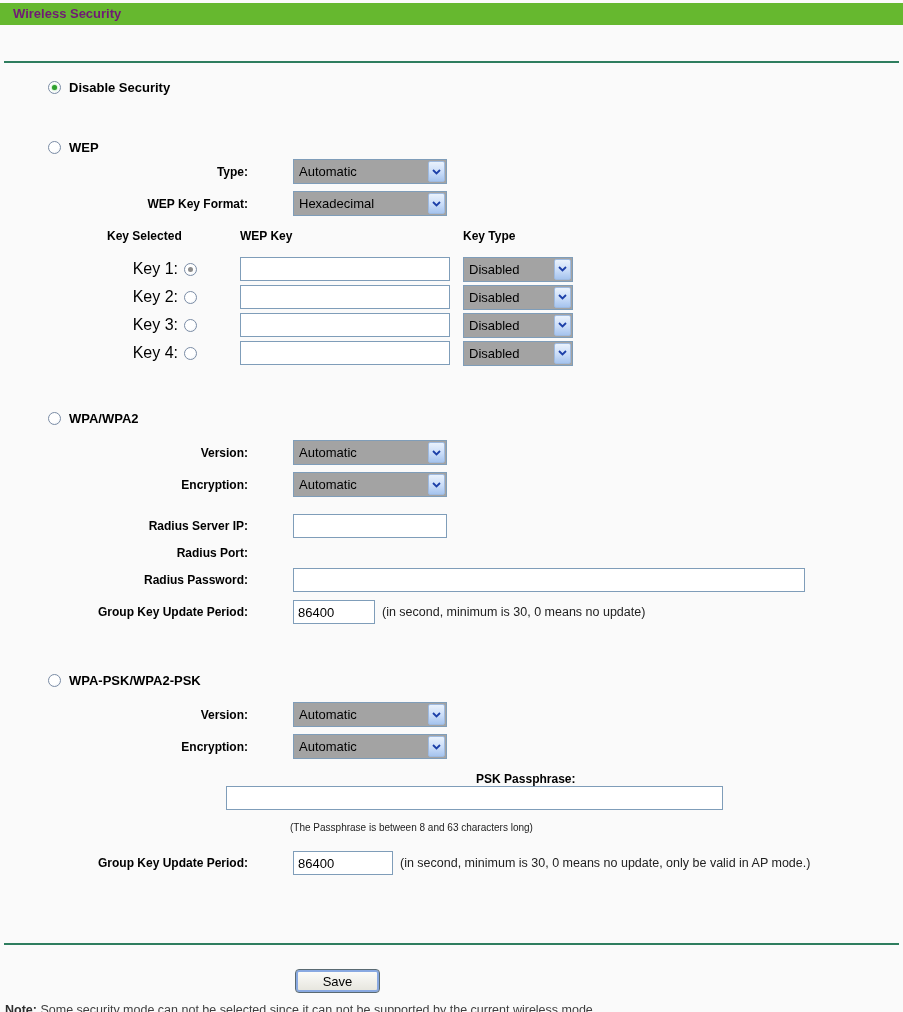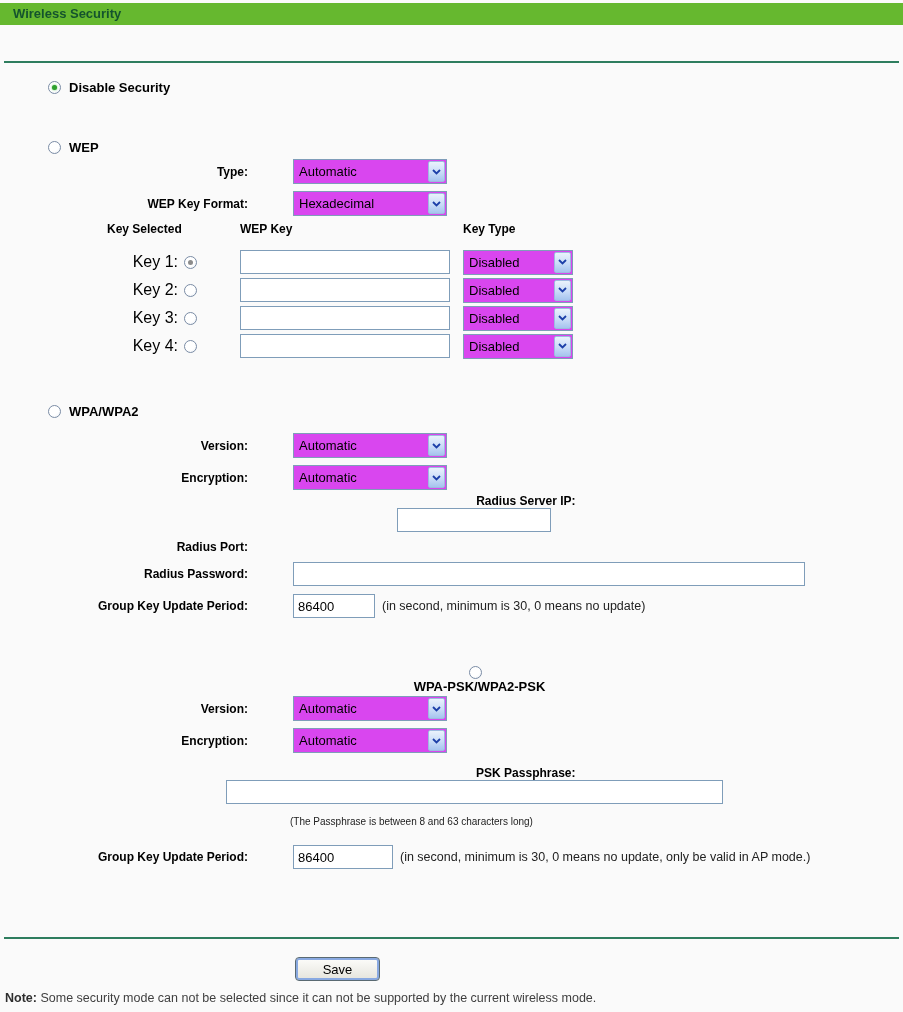--- a/index.html
+++ b/index.html
@@ -6,21 +6,21 @@
   body {
     width:903px; height:1012px;
     background:#FAFAFA;
     font-family:"Liberation Sans", sans-serif;
     color:#000;
     overflow:hidden;
   }
   .title-bar {
     margin-top:3px; height:22px;
     background:#66B82F;
-    color:#14532d; font-weight:bold; font-size:13px; line-height:22px;
+    color:#701a75; font-weight:bold; font-size:13px; line-height:22px;
     padding-left:13px;
   }
   .rule { height:0; border-top:2px solid #2E7D5E; margin-left:4px; margin-right:4px; }
   #top-rule { margin-top:36px; }
   #bottom-rule { margin-top:68px; }
 
   
   .option-row { display:flex; align-items:center; margin-left:48px; height:16px; }
   .option-label { margin-left:8px; font-weight:bold; font-size:13px; }
   .radio {
@@ -44,35 +44,35 @@
   .form-label { width:248px; text-align:right; font-weight:bold; font-size:12px; flex:none; }
   .form-field { margin-left:45px; display:flex; align-items:center; }
 
   #row-disable { margin-top:16px;text-align:center; }
   #row-wep { margin-top:44px; }
   #row-wep-type { margin-top:4px; }
   #row-wep-format { margin-top:7px; }
   #row-wpa { margin-top:45px; }
   #row-wpa-version { margin-top:14px; }
   #row-wpa-encryption { margin-top:7px; }
-  #row-radius-ip { margin-top:4px;flex-direction:column; }
+  #row-radius-ip { margin-top:17px; }
   #row-radius-port { margin-top:8px; }
   #row-radius-password { margin-top:8px; }
   #row-wpa-gk { margin-top:8px; }
-  #row-psk { margin-top:48px;flex-direction:column; }
+  #row-psk { margin-top:48px; }
   #row-psk-version { margin-top:14px; }
   #row-psk-encryption { margin-top:7px; }
   #row-psk-pass { margin-top:13px;flex-direction:column; }
   #row-psk-note { margin-top:10px; margin-left:290px; font-size:10px; color:#222; line-height:15px; }
   #row-psk-gk { margin-top:16px; }
 
   
   .xp-select {
     position:relative; height:25px; box-sizing:border-box;
-    border:1px solid #7F9DB9; background:#d946ef;
+    border:1px solid #7F9DB9; background:#a3a3a3;
     display:flex; align-items:center; cursor:pointer;
   }
   .xp-select .val { font-size:13px; padding-left:5px; }
   .xp-arrow {
     position:absolute; right:1px; top:1px; width:17px; height:21px; box-sizing:border-box;
     background:linear-gradient(180deg,#EAF2FC 0%,#C9DCF8 55%,#A6C4EE 100%);
     border:1px solid #9EBAE0; border-radius:2px;
     display:flex; align-items:center; justify-content:center;
   }
   .w-select { width:154px; }
@@ -88,34 +88,34 @@
   .w-ip { width:154px; }
   .w-port { width:70px; }
   .w-radpass { width:512px; }
   .w-gk { width:82px; }
   .w-psk { width:497px; }
   .w-gk2 { width:100px; }
   .w-wepkey { width:210px; }
   .note { font-size:12.5px; color:#222; margin-left:7px; white-space:nowrap; }
 
   
-  .key-header { position:relative; height:15px; margin-top:6px; font-weight:bold; font-size:12px; }
+  .key-header { position:relative; height:15px; margin-top:13px; font-weight:bold; font-size:12px; }
   .key-header span { position:absolute; top:0; }
   #kh-selected { left:107px; }
   #kh-key { left:240px; }
   #kh-type { left:463px; }
   .key-row { display:flex; align-items:center; margin-top:4px; height:24px; }
   .key-row.first { margin-top:13px; }
   .key-label { width:178px; text-align:right; font-size:16px; flex:none; }
   .key-radio { margin-left:6px; }
   .key-input { margin-left:43px; }
   .key-select { margin-left:13px; }
 
   
-  #save-row { margin-top:18px; margin-left:295px; }
+  #save-row { margin-top:24px; margin-left:295px; }
   .save-btn {
     width:85px; height:24px;
     border:1px solid #5A6A72; border-radius:4px;
     background:linear-gradient(#FDFDFB,#E5E4DC);
     box-shadow:inset 0 0 0 2px #89A9E1;
     font-family:"Liberation Sans", sans-serif; font-size:13px; color:#000;
     cursor:pointer;
   }
 
   .footnote { margin:10px 0 0 5px; font-size:12.5px; color:#3F3F3F; }

